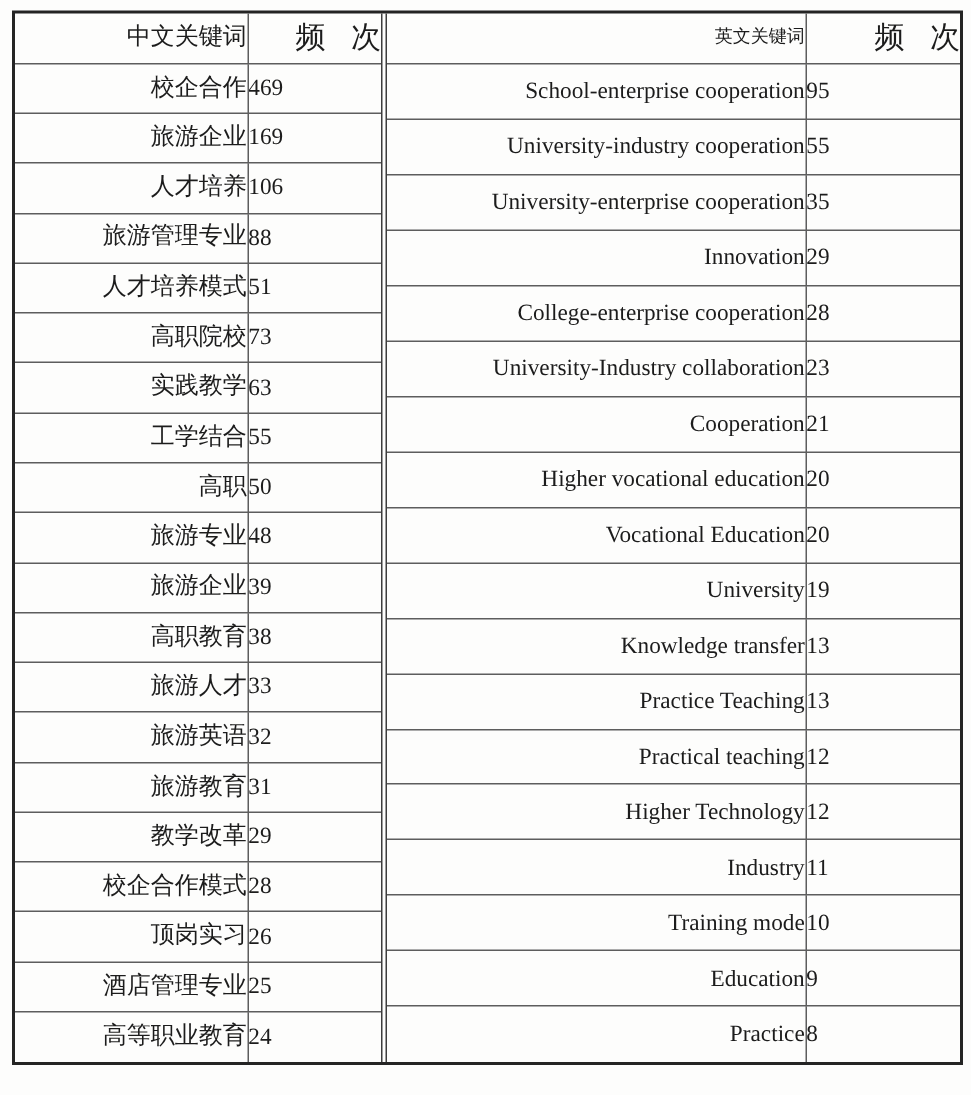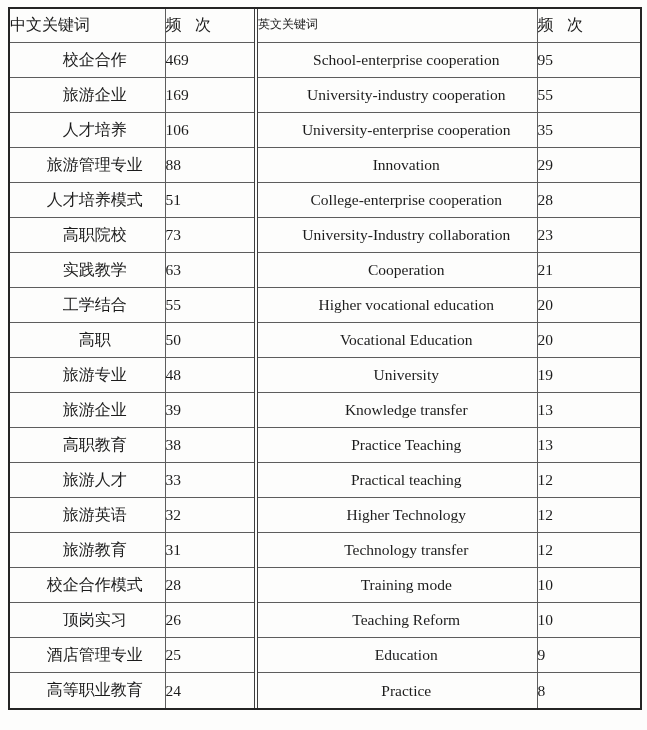--- a/index.html
+++ b/index.html
@@ -50,28 +50,28 @@
     font-weight: normal;
     vertical-align: middle;
     border-bottom: 1px solid #5d5d5d;
     font-size: 15.5px;
     line-height: 1.15;
     overflow: hidden;
     white-space: nowrap;
   }
   tr:last-child td { border-bottom: none; }
   th.kw, td.kw { border-right: 1px solid #5d5d5d; }
-  td.kw { text-align: center; }
-  th.kw, th.fq { text-align: left; margin-top: 34px; }
+  td.kw { text-align: right; }
+  th.kw, th.fq { text-align: right; margin-top: 34px; }
   td.fq { text-align: left; }
   .half.left  td.kw { padding-left: 15px; font-size: 16px; }
   .half.right td.kw { padding-left: 18px; }
   .half.left  th.kw { font-size: 16px; }
   .half.right th.kw { font-size: 12px; }
-  th.fq { word-spacing: 0.6em; font-size: 16px; }
+  th.fq { word-spacing: 0.6em; font-size: 20px; }
 </style>
 </head>
 <body>
 
 <div class="page">
   <div class="table-frame">
 
     <div class="half left">
       <table>
         <colgroup>
@@ -139,20 +139,24 @@
             </tr>
             <tr>
               <td class="kw">旅游英语</td>
               <td class="fq">32</td>
             </tr>
             <tr>
               <td class="kw">旅游教育</td>
               <td class="fq">31</td>
             </tr>
             <tr>
+              <td class="kw">教学改革</td>
+              <td class="fq">29</td>
+            </tr>
+            <tr>
               <td class="kw">校企合作模式</td>
               <td class="fq">28</td>
             </tr>
             <tr>
               <td class="kw">顶岗实习</td>
               <td class="fq">26</td>
             </tr>
             <tr>
               <td class="kw">酒店管理专业</td>
               <td class="fq">25</td>
@@ -228,29 +232,25 @@
             </tr>
             <tr>
               <td class="kw">Practical teaching</td>
               <td class="fq">12</td>
             </tr>
             <tr>
               <td class="kw">Higher Technology</td>
               <td class="fq">12</td>
             </tr>
             <tr>
-              <td class="kw">Technology transfer</td>
-              <td class="fq">12</td>
+              <td class="kw">Industry</td>
+              <td class="fq">11</td>
             </tr>
             <tr>
               <td class="kw">Training mode</td>
-              <td class="fq">10</td>
-            </tr>
-            <tr>
-              <td class="kw">Teaching Reform</td>
               <td class="fq">10</td>
             </tr>
             <tr>
               <td class="kw">Education</td>
               <td class="fq">9</td>
             </tr>
             <tr>
               <td class="kw">Practice</td>
               <td class="fq">8</td>
             </tr>

